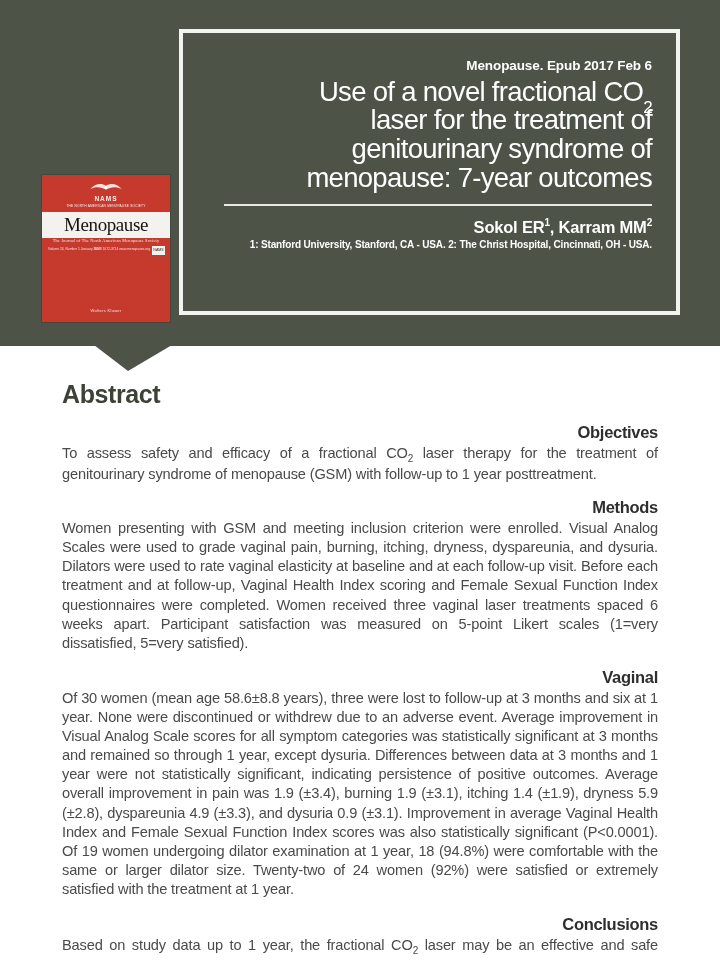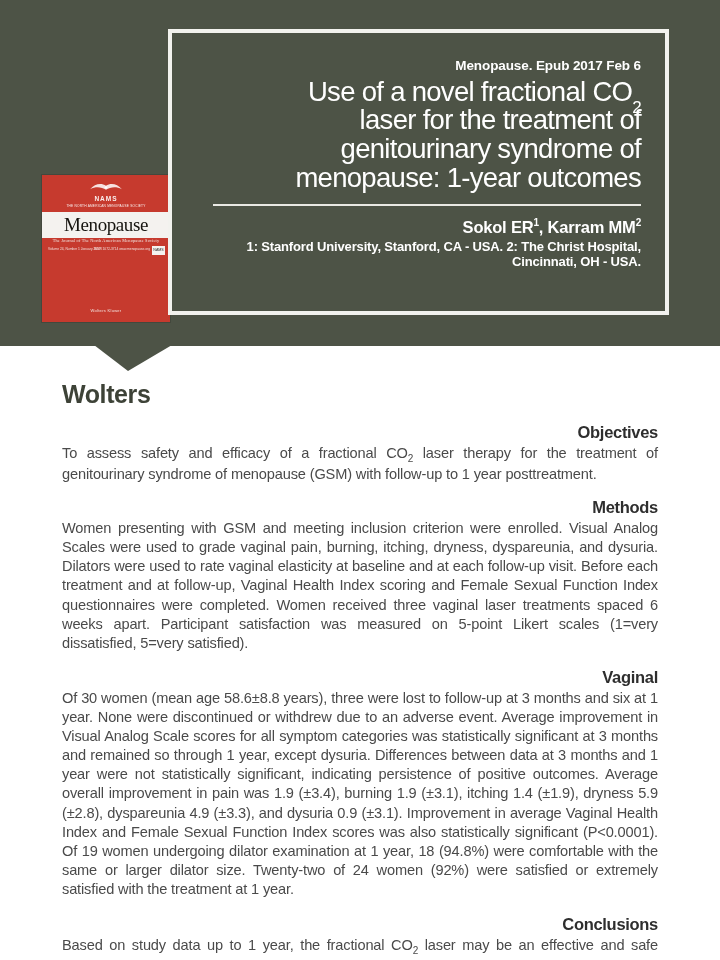--- a/index.html
+++ b/index.html
@@ -32,21 +32,21 @@
     width: 0;
     height: 0;
     border-left: 34px solid transparent;
     border-right: 44px solid transparent;
     border-top: 26px solid #4d5346;
   }
 
   
   .title-frame {
     position: absolute;
-    left: 168px;
+    left: 179px;
     top: 29px;
     width: 501px;
     height: 286px;
     border: 4px solid #f2f2ee;
     box-sizing: border-box;
     padding: 14px 20px 10px 33px;
   }
   .title-frame-inner {
     width: 100%;
     height: 100%;
@@ -93,21 +93,21 @@
     font-weight: bold;
     letter-spacing: -0.2px;
     margin: 11px 4px 0 0;
   }
   .authors sup {
     font-size: 10px;
     vertical-align: super;
   }
   .affiliations {
     color: #ffffff;
-    font-size: 13px;
+    font-size: 10px;
     font-weight: bold;
     letter-spacing: -0.15px;
     margin: 3px 4px 0 0;
   }
 
   
   .cover {
     position: absolute;
     left: 42px;
     top: 175px;
@@ -267,29 +267,29 @@
 January 2017</div>
   <div class="cover-meta right">ISSN 1072-3714
 www.menopause.org</div>
   <div class="cover-box">NAMS</div>
   <div class="cover-pub">Wolters Kluwer</div>
 </div>
 
 <div class="title-frame">
   <div class="title-frame-inner">
     <div class="journal-ref">Menopause. Epub 2017 Feb 6</div>
-    <div class="paper-title"><span>Use of a novel fractional CO</span><span class="sub">2</span><br><span>laser for the treatment of</span><br><span>genitourinary syndrome of</span><br><span>menopause: 1-year outcomes</span></div>
+    <div class="paper-title"><span>Use of a novel fractional CO</span><span class="sub">2</span><br><span>laser for the treatment of</span><br><span>genitourinary syndrome of</span><br><span>menopause: 7-year outcomes</span></div>
     <div class="rule"></div>
     <div class="authors"><span>Sokol ER</span><sup>1</sup><span>, Karram MM</span><sup>2</sup></div>
     <div class="affiliations">1: Stanford University, Stanford, CA - USA. 2: The Christ Hospital, Cincinnati, OH - USA.</div>
   </div>
 </div>
 
 <div class="body-wrap">
-  <h1 class="abstract-heading">Wolters</h1>
+  <h1 class="abstract-heading">Abstract</h1>
 
   <div class="section objectives">
     <div class="section-heading">Objectives</div>
     <p class="section-body"><span>To assess safety and efficacy of a fractional CO</span><sub>2</sub><span> laser therapy for the treatment of genitourinary syndrome of menopause (GSM) with follow-up to 1 year posttreatment.</span></p>
   </div>
 
   <div class="section methods">
     <div class="section-heading">Methods</div>
     <p class="section-body">Women presenting with GSM and meeting inclusion criterion were enrolled. Visual Analog Scales were used to grade vaginal pain, burning, itching, dryness, dyspareunia, and dysuria. Dilators were used to rate vaginal elasticity at baseline and at each follow-up visit. Before each treatment and at follow-up, Vaginal Health Index scoring and Female Sexual Function Index questionnaires were completed. Women received three vaginal laser treatments spaced 6 weeks apart. Participant satisfaction was measured on 5-point Likert scales (1=very dissatisfied, 5=very satisfied).</p>
   </div>

